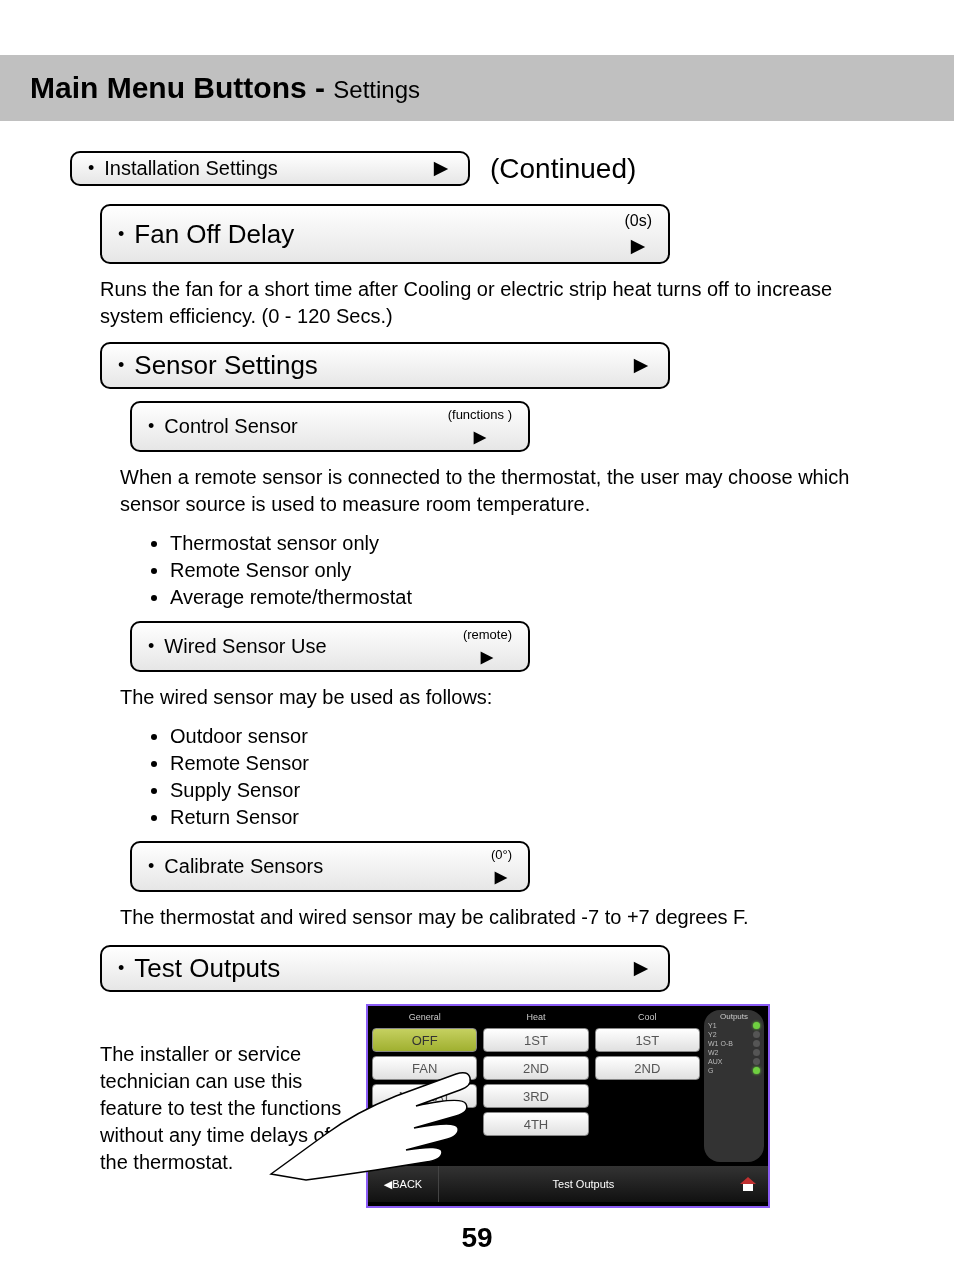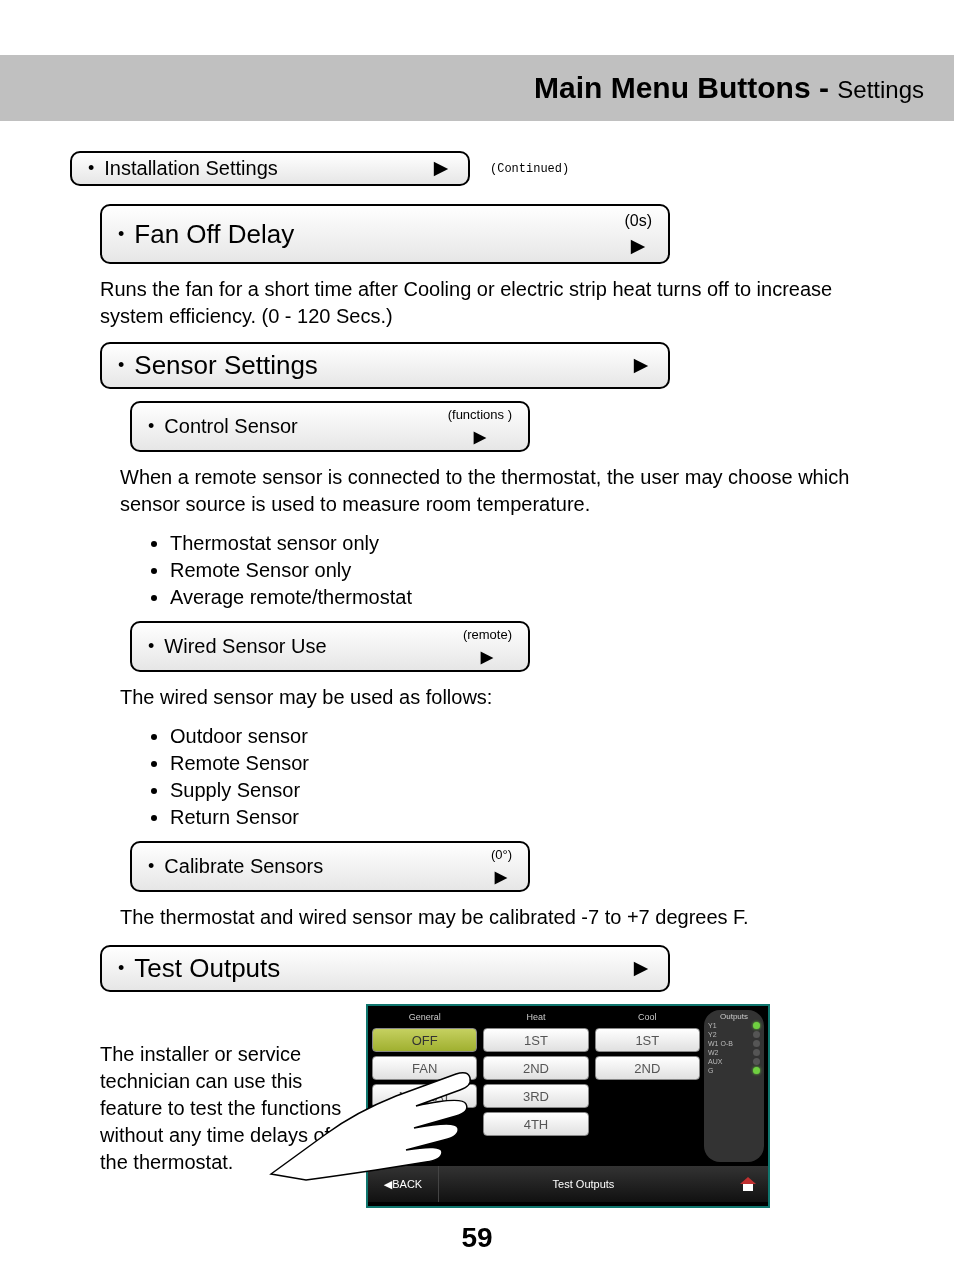--- a/index.html
+++ b/index.html
@@ -12,21 +12,20 @@
   }
   .header-bar {
     background: #c0c0c0;
     padding: 16px 30px;
     margin-top: 55px;
   }
   .header-bar h1 {
     margin: 0;
     font-size: 30px;
     font-weight: bold;
-    text-align: right;
   }
   .header-bar h1 .light {
     font-weight: normal;
     font-size: 24px;
   }
   .content {
     padding: 30px 70px 0 70px;
   }
   .menu-item {
     border: 2.5px solid #000;
@@ -62,22 +61,21 @@
   }
   .menu-item .value {
     font-size: 16px;
   }
   .row {
     display: flex;
     align-items: center;
     gap: 20px;
   }
   .continued {
-    font-size: 12px;
-    font-family: Liberation Mono, monospace;
+    font-size: 28px;
   }
   .desc {
     font-size: 20px;
     line-height: 1.35;
     margin: 12px 0 12px 30px;
   }
   .desc.indent2 { margin-left: 50px; }
   ul.bullets {
     margin: 4px 0 4px 100px;
     padding: 0;
@@ -96,21 +94,21 @@
     width: 250px;
     font-size: 20px;
     line-height: 1.35;
     margin-left: 30px;
     margin-top: 4px;
   }
   .test-screen {
     width: 400px;
     height: 200px;
     background: #000;
-    border: 2px solid #0f766e;
+    border: 2px solid #8b5cf6;
     position: relative;
     font-family: Arial, sans-serif;
   }
   .ts-top {
     height: 160px;
     display: flex;
   }
   .ts-main {
     flex: 1;
     display: flex;

